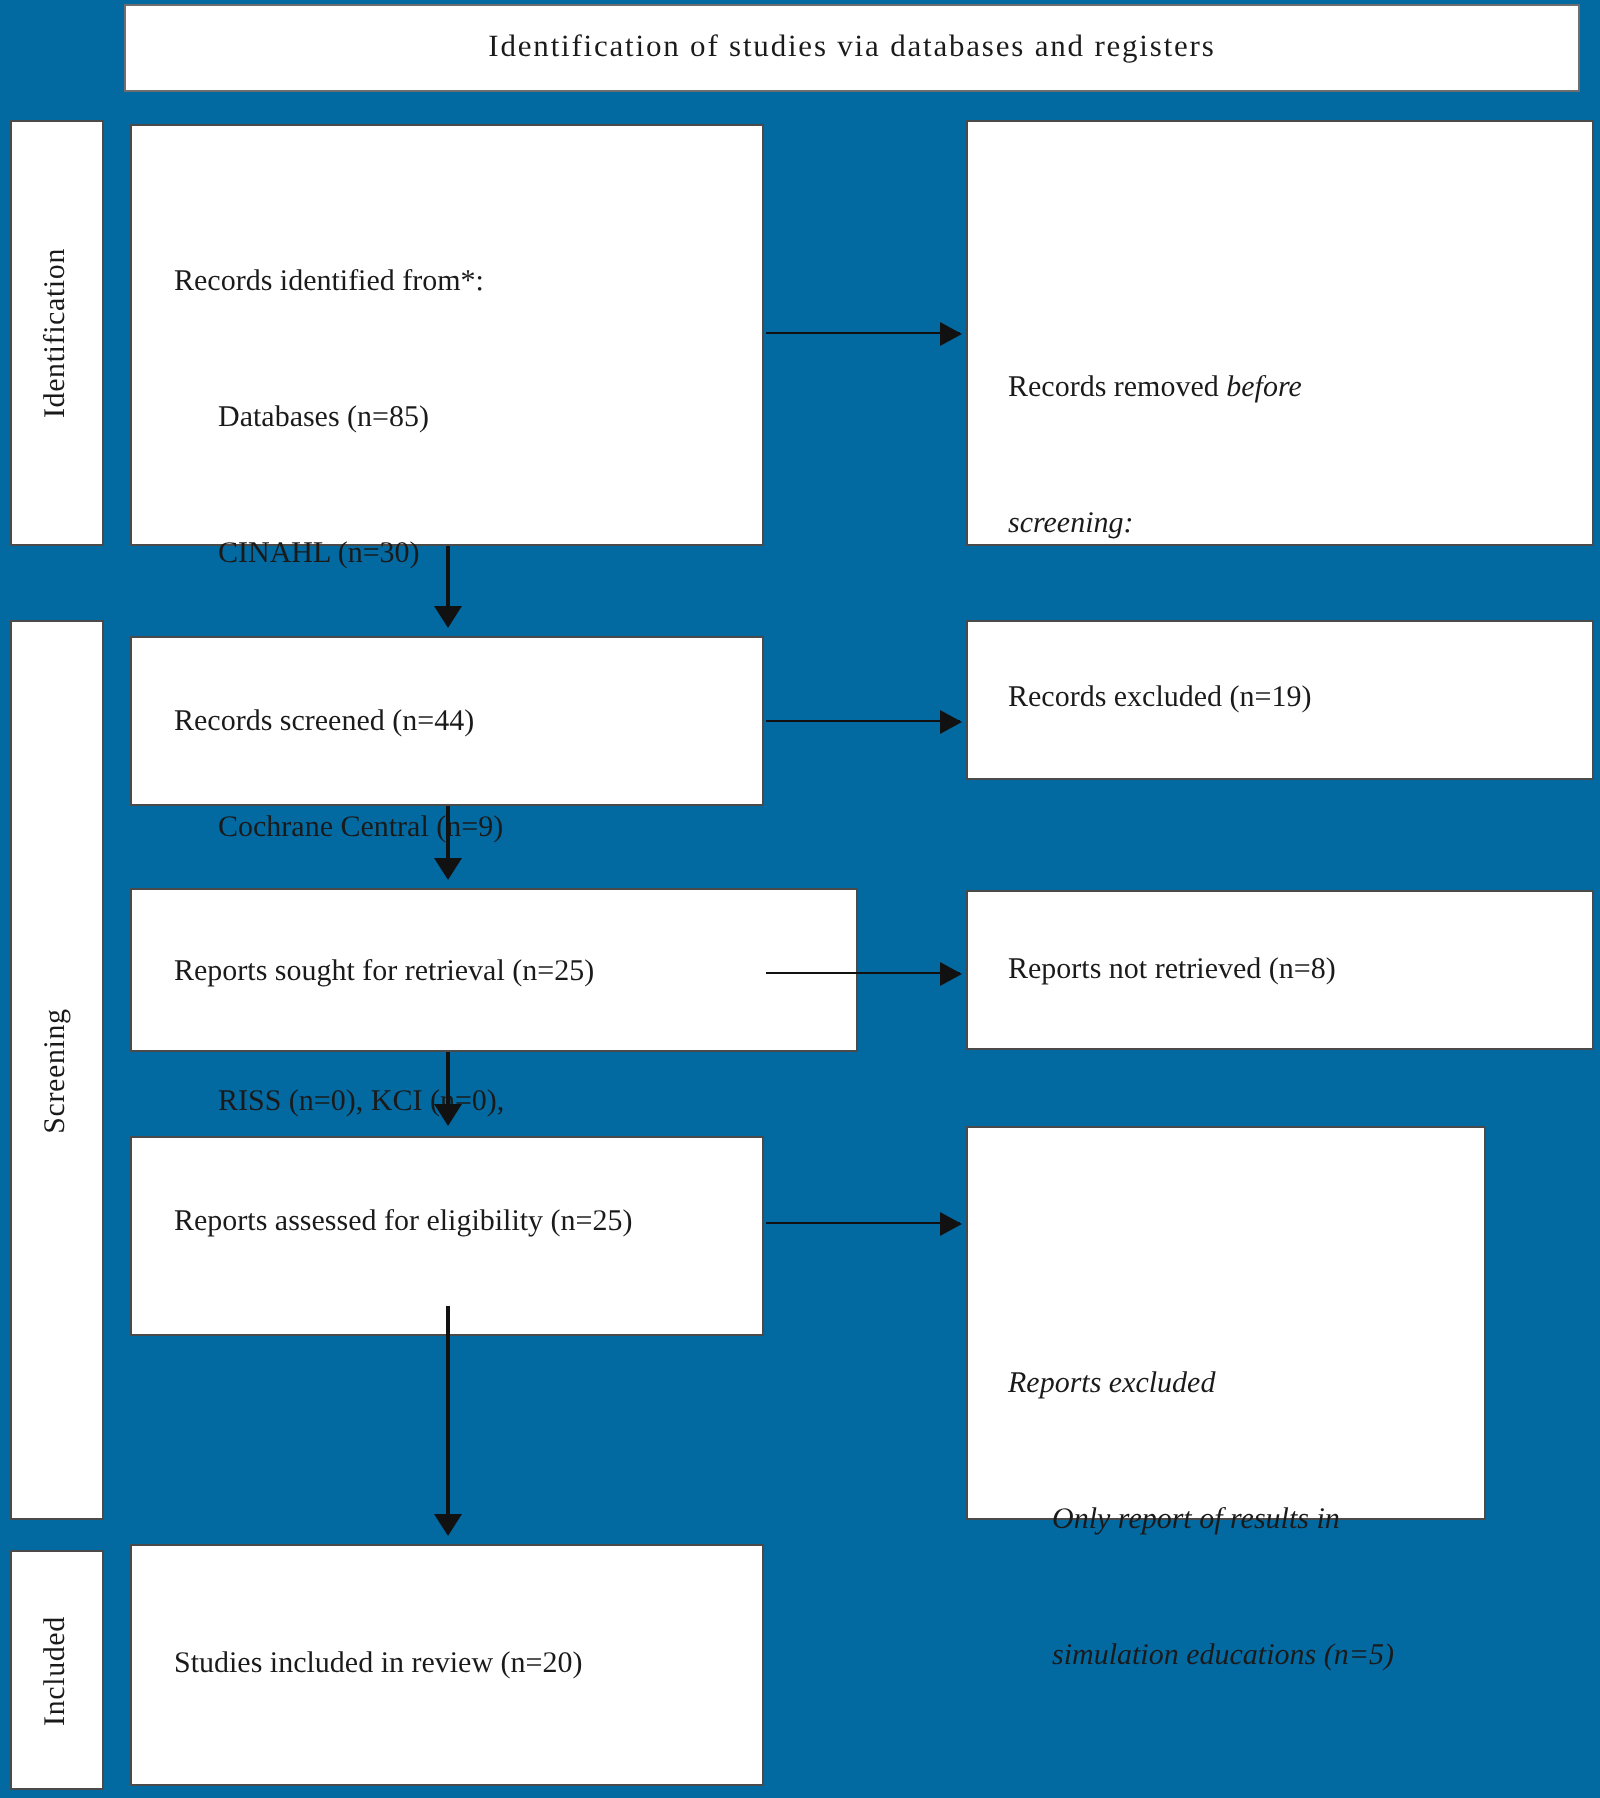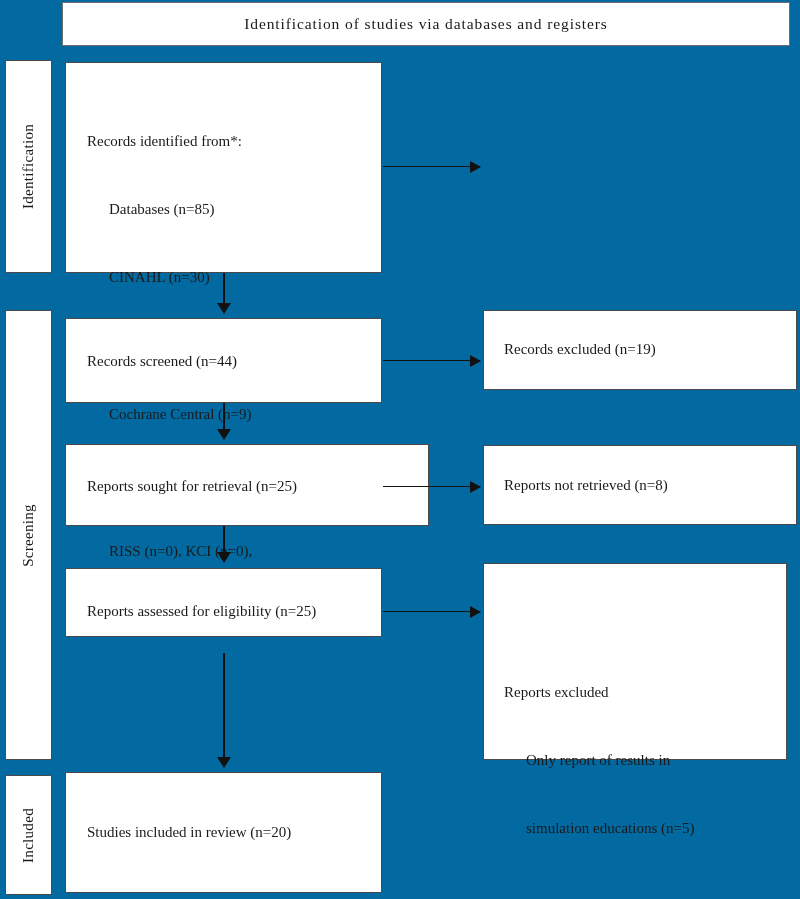--- a/index.html
+++ b/index.html
@@ -139,20 +139,27 @@
       <span class="indent">Databases (n=85)</span>
       <span class="indent">CINAHL (n=30)</span>
       <span class="indent">PubMed (n=32)</span>
       <span class="indent">Cochrane Central (n=9)</span>
       <span class="indent">Embase (n=15)</span>
       <span class="indent">RISS (n=0), KCI (n=0),</span>
       <span class="indent">ScienceOn (n=4)</span>
     </div>
   </div>
 
+  <div class="box strong" style="left:483px; top:60px; width:314px; height:213px;">
+    <div class="body-text" style="left:20px; top:76px;">
+      <span class="lead"><span>Records removed </span><span class="italic">before</span></span>
+      <span class="lead italic">screening:</span>
+      <span class="indent">Duplicate records removed (n=41)</span>
+    </div>
+  </div>
 
   <div class="hline" style="left:383px; top:166px; width:97px;"></div>
   <div class="arrow-right" style="left:470px; top:161px;"></div>
 
   <div class="vline" style="left:223px; top:273px; height:35px;"></div>
   <div class="arrow-down" style="left:217px; top:303px;"></div>
 
   <div class="box strong" style="left:65px; top:318px; width:317px; height:85px;padding-left:15px;">
     <div class="one-line" style="left:21px; top:32px;">Records screened (n=44)</div>
   </div>
@@ -174,25 +181,25 @@
   <div class="box strong" style="left:483px; top:445px; width:314px; height:80px;">
     <div class="one-line" style="left:20px; top:29px;">Reports not retrieved (n=8)</div>
   </div>
 
   <div class="hline" style="left:383px; top:486px; width:97px;"></div>
   <div class="arrow-right" style="left:470px; top:481px;"></div>
 
   <div class="vline" style="left:223px; top:526px; height:30px;"></div>
   <div class="arrow-down" style="left:217px; top:552px;"></div>
 
-  <div class="box strong" style="left:65px; top:568px; width:317px; height:69px;">
+  <div class="box strong" style="left:65px; top:568px; width:317px; height:100px;">
     <div class="one-line" style="left:21px; top:32px;">Reports assessed for eligibility (n=25)</div>
   </div>
 
-  <div class="box strong" style="left:483px; top:563px; width:304px; height:197px;">
+  <div class="box strong" style="left:483px; top:563px; width:260px; height:197px;font-style:italic;">
     <div class="body-text" style="left:20px; top:71px;">
       <span class="lead">Reports excluded</span>
       <span class="indent">Only report of results in</span>
       <span class="indent">simulation educations (n=5)</span>
     </div>
   </div>
 
   <div class="hline" style="left:383px; top:611px; width:97px;"></div>
   <div class="arrow-right" style="left:470px; top:606px;"></div>
 

